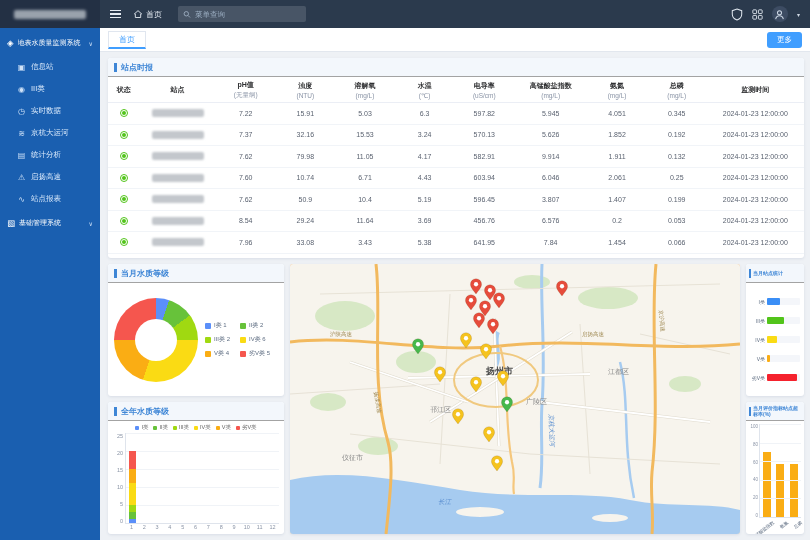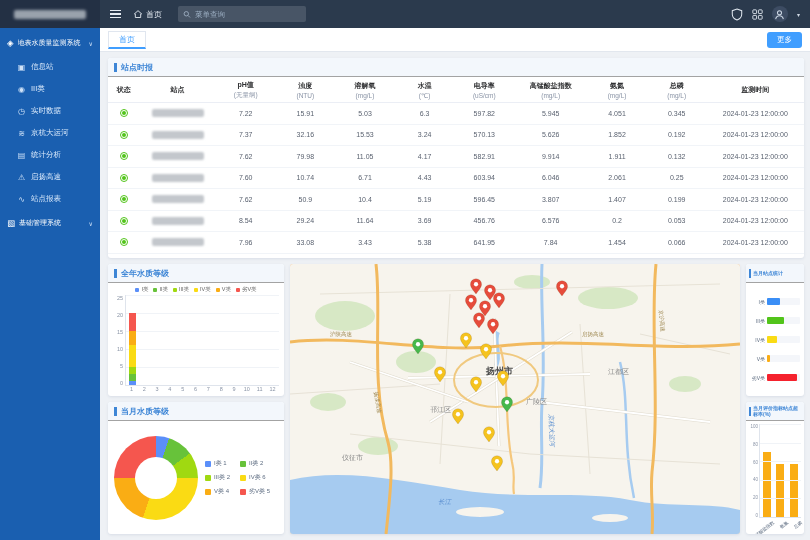--- a/index.html
+++ b/index.html
@@ -342,20 +342,54 @@
             </tbody>
         </table>
       </div>
     </div>
 
     <div class="bottom">
 
       <div class="lcol">
         <div class="panel">
           <div class="panel-h">
+            <span>当月水质等级</span>
+          </div>
+          <div class="donutBody">
+            <div class="donut" style="background: conic-gradient(rgb(91, 143, 249) 0deg, rgb(91, 143, 249) 18deg, rgb(103, 194, 58) 18deg, rgb(103, 194, 58) 54deg, rgb(160, 217, 17) 54deg, rgb(160, 217, 17) 90deg, rgb(250, 219, 20) 90deg, rgb(250, 219, 20) 198deg, rgb(250, 173, 20) 198deg, rgb(250, 173, 20) 270deg, rgb(245, 86, 78) 270deg, rgb(245, 86, 78) 360deg);"></div>
+            <div class="dlegend">
+                <div class="li">
+                  <span class="sq" style="background: rgb(91, 143, 249);"></span>
+                  <span>I类 1</span>
+                </div>
+                <div class="li">
+                  <span class="sq" style="background: rgb(103, 194, 58);"></span>
+                  <span>II类 2</span>
+                </div>
+                <div class="li">
+                  <span class="sq" style="background: rgb(160, 217, 17);"></span>
+                  <span>III类 2</span>
+                </div>
+                <div class="li">
+                  <span class="sq" style="background: rgb(250, 219, 20);"></span>
+                  <span>IV类 6</span>
+                </div>
+                <div class="li">
+                  <span class="sq" style="background: rgb(250, 173, 20);"></span>
+                  <span>V类 4</span>
+                </div>
+                <div class="li">
+                  <span class="sq" style="background: rgb(245, 86, 78);"></span>
+                  <span>劣V类 5</span>
+                </div>
+              </div>
+          </div>
+        </div>
+        <div class="panel">
+          <div class="panel-h">
             <span>全年水质等级</span>
           </div>
           <div class="yearBody">
             <div class="ylegend">
                 <span class="li">
                   <span class="ldot" style="background: rgb(91, 143, 249);"></span>
                   <span>I类</span>
                 </span>
                 <span class="li">
                   <span class="ldot" style="background: rgb(103, 194, 58);"></span>
@@ -422,54 +456,20 @@
                 <span>3</span>
                 <span>4</span>
                 <span>5</span>
                 <span>6</span>
                 <span>7</span>
                 <span>8</span>
                 <span>9</span>
                 <span>10</span>
                 <span>11</span>
                 <span>12</span>
-              </div>
-          </div>
-        </div>
-        <div class="panel">
-          <div class="panel-h">
-            <span>当月水质等级</span>
-          </div>
-          <div class="donutBody">
-            <div class="donut" style="background: conic-gradient(rgb(91, 143, 249) 0deg, rgb(91, 143, 249) 18deg, rgb(103, 194, 58) 18deg, rgb(103, 194, 58) 54deg, rgb(160, 217, 17) 54deg, rgb(160, 217, 17) 90deg, rgb(250, 219, 20) 90deg, rgb(250, 219, 20) 198deg, rgb(250, 173, 20) 198deg, rgb(250, 173, 20) 270deg, rgb(245, 86, 78) 270deg, rgb(245, 86, 78) 360deg);"></div>
-            <div class="dlegend">
-                <div class="li">
-                  <span class="sq" style="background: rgb(91, 143, 249);"></span>
-                  <span>I类 1</span>
-                </div>
-                <div class="li">
-                  <span class="sq" style="background: rgb(103, 194, 58);"></span>
-                  <span>II类 2</span>
-                </div>
-                <div class="li">
-                  <span class="sq" style="background: rgb(160, 217, 17);"></span>
-                  <span>III类 2</span>
-                </div>
-                <div class="li">
-                  <span class="sq" style="background: rgb(250, 219, 20);"></span>
-                  <span>IV类 6</span>
-                </div>
-                <div class="li">
-                  <span class="sq" style="background: rgb(250, 173, 20);"></span>
-                  <span>V类 4</span>
-                </div>
-                <div class="li">
-                  <span class="sq" style="background: rgb(245, 86, 78);"></span>
-                  <span>劣V类 5</span>
-                </div>
               </div>
           </div>
         </div>
       </div>
 
       <div class="panel mapPanel">
         <svg viewBox="0 0 450 270" preserveAspectRatio="none">
           <rect width="450" height="270" fill="#f7f4ed"></rect>
           <g fill="#d7e8c5">
             <ellipse cx="55" cy="52" rx="30" ry="15"></ellipse>

